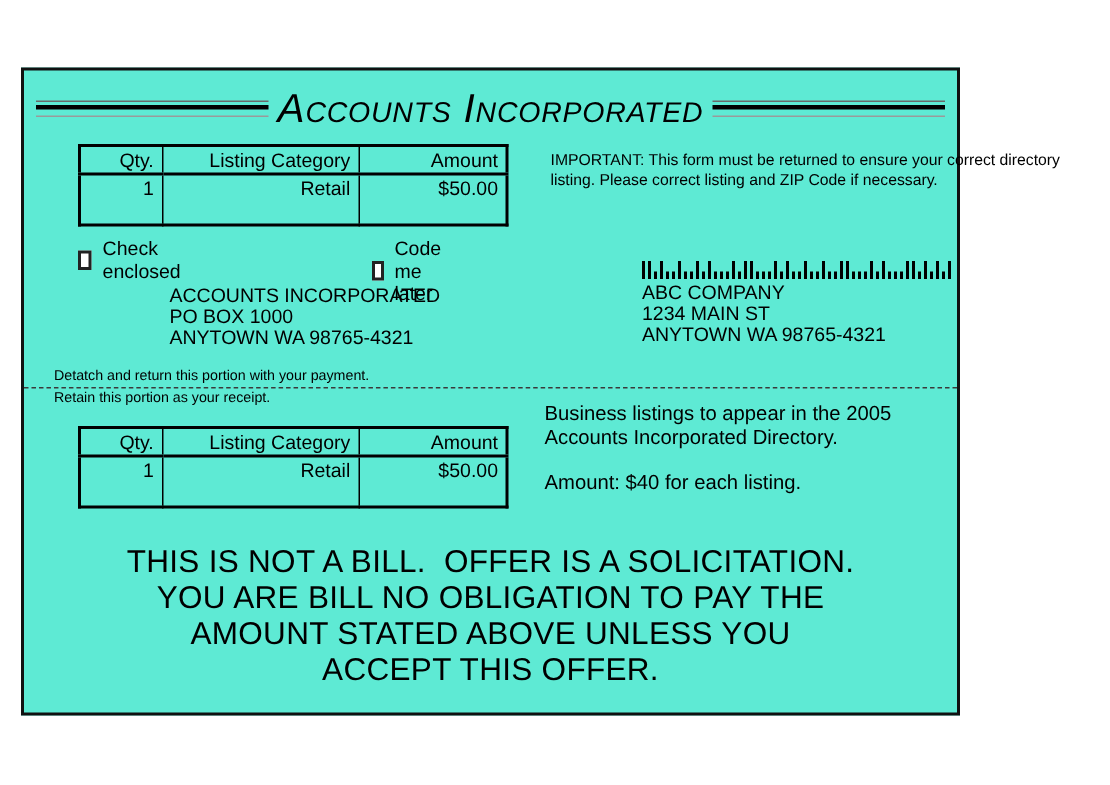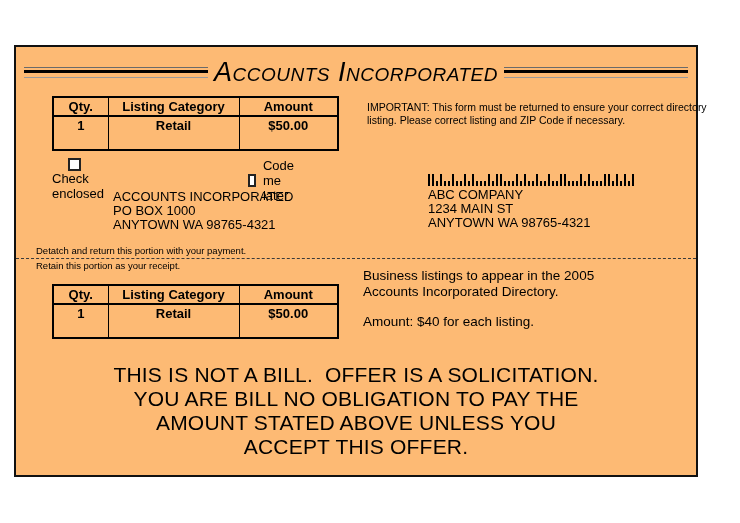--- a/index.html
+++ b/index.html
@@ -1,51 +1,51 @@
 <!DOCTYPE html>
 <html><head>
 <meta charset="utf-8">
 <style>
   * { margin:0; padding:0; box-sizing:border-box; }
   html,body { width:740px; height:523px; background:#ffffff; overflow:hidden;
               font-family:"Liberation Sans", sans-serif; color:#000; }
-  .form-box { position:absolute; left:14px; top:45px; width:684px; height:432px;
-              border:2px solid #111; background:#fdba74; }
+  .form-box { position:absolute; left:14px; top:45px; width:626px; height:432px;
+              border:2px solid #111; background:#5eead4; }
 
   
   .masthead { position:absolute; left:8px; right:8px; top:8px; height:34px;
               display:flex; align-items:center; }
   .rule-stack { flex:1; display:flex; flex-direction:column; }
   .rule-thin-top { height:1px; background:#6a6a6a; }
   .rule-thick   { height:3px; background:#000; margin-top:2px; }
   .rule-thin-bot{ height:1px; background:#9a9a9a; margin-top:4px; }
   .masthead-title { font-size:27px; font-style:italic; font-variant:small-caps;
                     letter-spacing:0.5px; padding:0 6px; white-space:nowrap; }
 
   
   table.listing { border-collapse:collapse; border:2px solid #000;
                   font-size:13px; table-layout:fixed; }
   table.listing th, table.listing td { border:1px solid #000; padding:1px 5px;
-                  text-align:center; font-weight:bold; vertical-align:top;
+                  text-align:right; font-weight:normal; vertical-align:top;
                   overflow:hidden; white-space:nowrap; }
   table.listing th { border-bottom:2px solid #000; height:17px; }
   table.listing td { height:34px; }
   .col-qty { width:55px; } .col-cat { width:131px; } .col-amt { width:99px; }
   .tbl-1 { position:absolute; left:36px; top:49px; }
   .tbl-2 { position:absolute; left:36px; top:237px; }
 
   
   .important { position:absolute; left:351px; top:54px; width:354px;
                font-size:10.5px; line-height:12.5px; }
   .important b { font-weight:normal; }
 
   
   .pay-options { position:absolute; left:36px; top:111px; height:15px; }
   .opt { position:absolute; display:flex; align-items:center; font-size:13px; }
-  .opt-check { left:0;flex-direction:column; } .opt-bill { left:196px; }
+  .opt-check { left:0; } .opt-bill { left:196px; }
   .cbx { display:inline-block; width:13px; height:13px; border:2px solid #222;
          background:#fff; margin-right:7px; cursor:pointer; }
 
   
   .addr { font-size:13px; line-height:14px; white-space:pre-line; }
   .remit-addr { position:absolute; left:97px; top:143px; }
   .recip-addr { position:absolute; left:412px; top:141px; }
 
   
   .barcode { position:absolute; left:412px; top:127px; height:12px;

